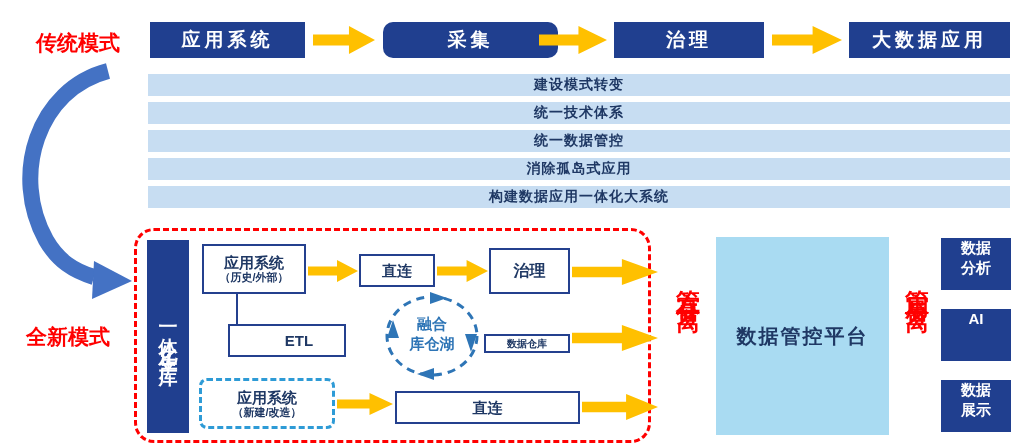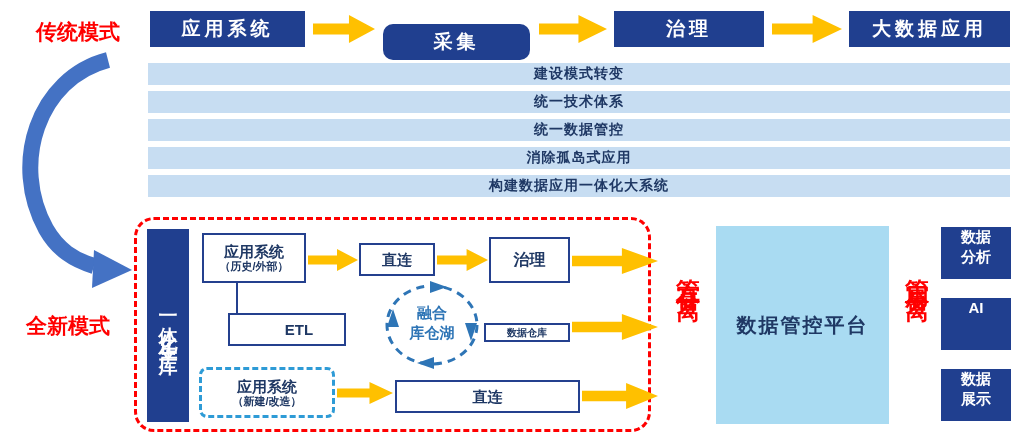--- a/index.html
+++ b/index.html
@@ -1,17 +1,17 @@
 <!DOCTYPE html>
 <html><head>
 <meta charset="utf-8">
 <style>
   html,body{margin:0;padding:0;background:#ffffff;font-family:"Liberation Sans","DejaVu Sans",sans-serif;}
   .canvas{position:relative;width:1026px;height:444px;background:#ffffff;overflow:hidden;}
-  .abs{position:absolute;box-sizing:border-box;}
+  .abs{position:absolute;box-sizing:border-box;margin-top:11px;}
 
   
   .red-label{color:#ff0000;font-weight:bold;font-size:21px;white-space:nowrap;}
   .stage{background:#203F8F;color:#ffffff;font-weight:bold;font-size:19px;display:flex;align-items:center;justify-content:center;letter-spacing:4px;}
   .harrow{background:#FFC000;clip-path:polygon(0 30%,58% 30%,58% 0,100% 50%,58% 100%,58% 70%,0 70%);}
 
   
   .bar{left:148px;width:862px;height:22px;background:#C7DDF2;color:#1F3864;font-weight:bold;font-size:14px;display:flex;align-items:center;justify-content:center;letter-spacing:1px;}
 
   
@@ -31,21 +31,21 @@
 </style>
 </head>
 <body>
 
 <div class="canvas">
 
   <div class="abs red-label" style="left:36px;top:18px;">传统模式</div>
 
   <div class="abs stage" style="left:150px;top:11px;width:155px;height:36px;">应用系统</div>
   <div class="abs harrow" style="left:313px;top:15px;width:62px;height:28px;"></div>
-  <div class="abs stage" style="left:383px;top:24px;width:147px;height:36px;border-radius:10px;">采集</div>
+  <div class="abs stage" style="left:383px;top:11px;width:175px;height:36px;border-radius:10px;">采集</div>
   <div class="abs harrow" style="left:539px;top:15px;width:68px;height:28px;"></div>
   <div class="abs stage" style="left:614px;top:11px;width:150px;height:36px;">治理</div>
   <div class="abs harrow" style="left:772px;top:15px;width:70px;height:28px;"></div>
   <div class="abs stage" style="left:849px;top:11px;width:161px;height:36px;">大数据应用</div>
 
   <div class="abs bar" style="top:63px;">建设模式转变</div>
   <div class="abs bar" style="top:91px;">统一技术体系</div>
   <div class="abs bar" style="top:119px;">统一数据管控</div>
   <div class="abs bar" style="top:175px;">构建数据应用一体化大系统</div>
   <div class="abs bar" style="top:147px;">消除孤岛式应用</div>

